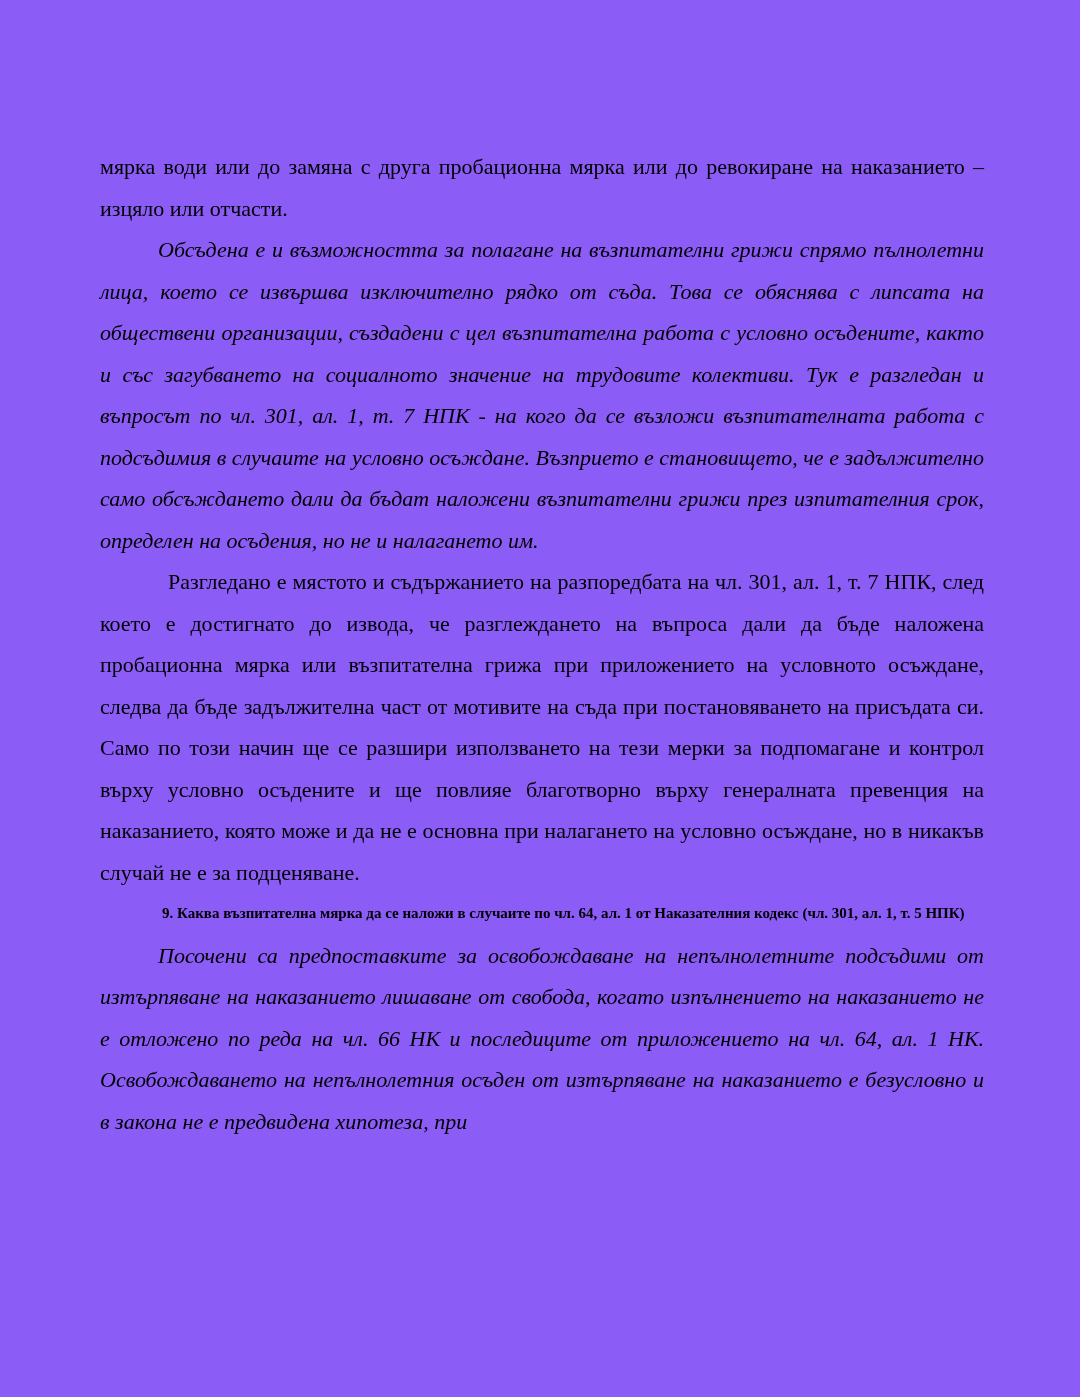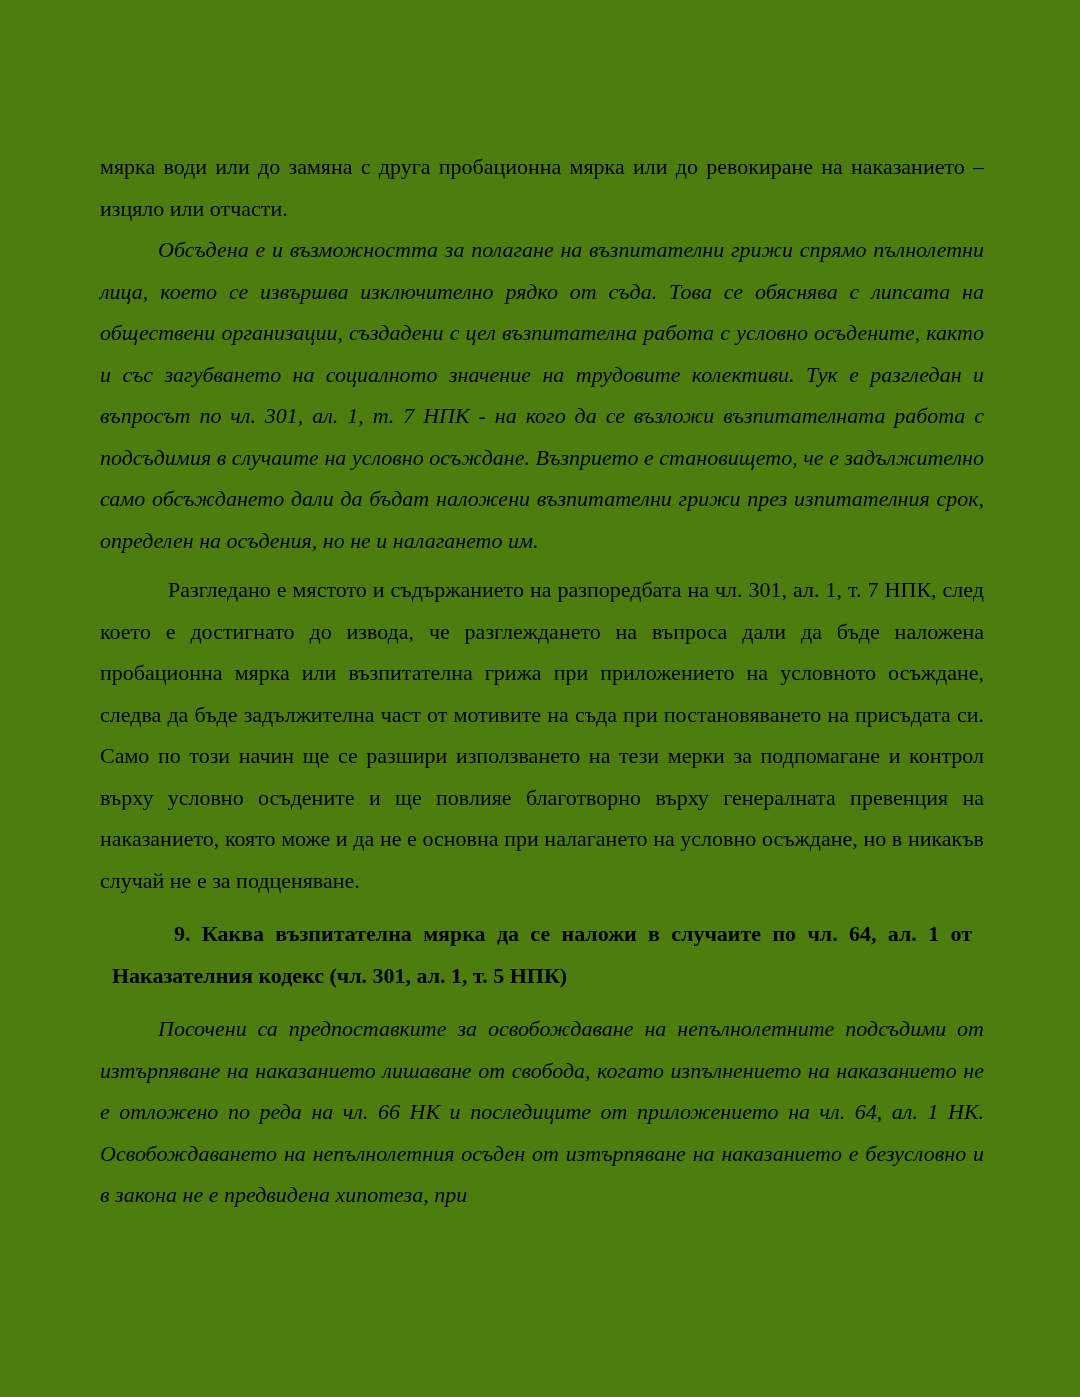--- a/index.html
+++ b/index.html
@@ -10,45 +10,44 @@
     }
     body {
       width: 1080px;
       height: 1397px;
       overflow: hidden;
     }
     .page {
       box-sizing: border-box;
       width: 1080px;
       height: 1397px;
-      background: #4d7c0f;
+      background: #8b5cf6;
       padding: 146px 96px 0 100px;
       color: #000000;
       font-family: "Liberation Serif", "DejaVu Serif", serif;
       font-size: 22px;
       line-height: 41.5px;
       text-align: justify;
     }
     .para {
       margin: 0;
       padding: 0;
       font-weight: normal;
     }
     .indent {
       text-indent: 58px;
       font-style: italic;
     }
     .indent-lg {
       text-indent: 68px;
-      margin-top: 8px;
     }
     .heading {
-      margin: 12px;
+      margin: 0;
       padding: 0;
-      font-size: 22px;
+      font-size: 15px;
       font-weight: bold;
       text-indent: 62px;
       text-align: justify;
     }
   </style>
 </head>
 <body>
 
 <div class="page">
   <p class="para">мярка води или до замяна с друга пробационна мярка или до ревокиране на наказанието – изцяло или отчасти.</p>

